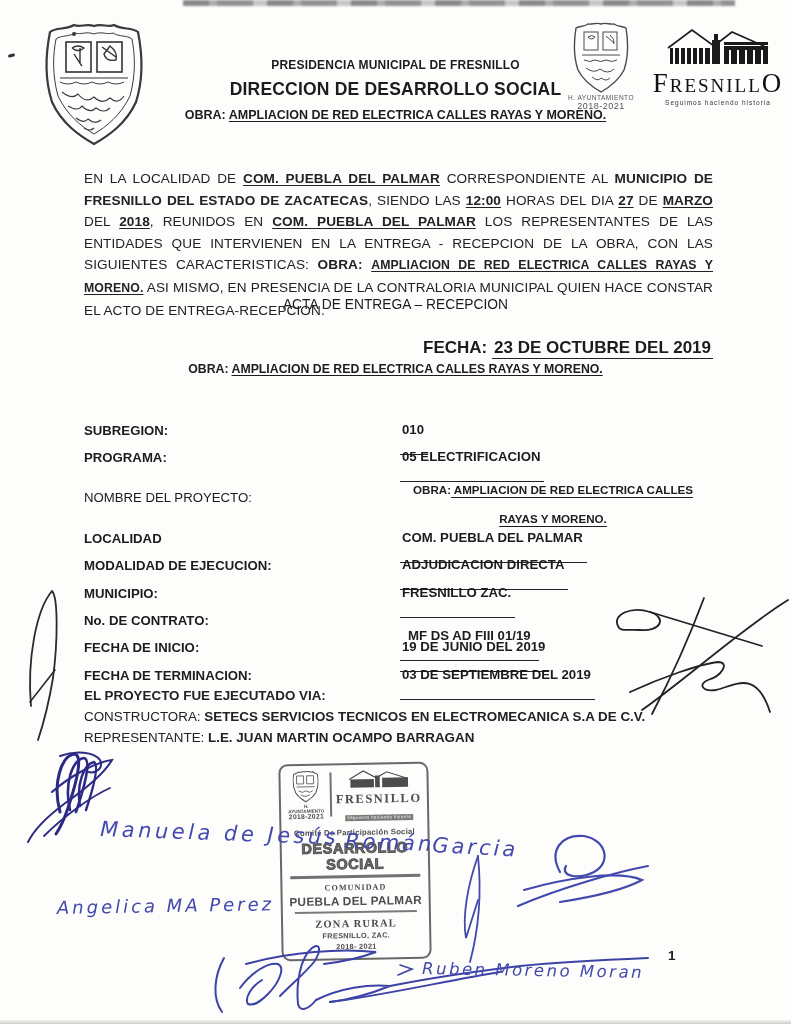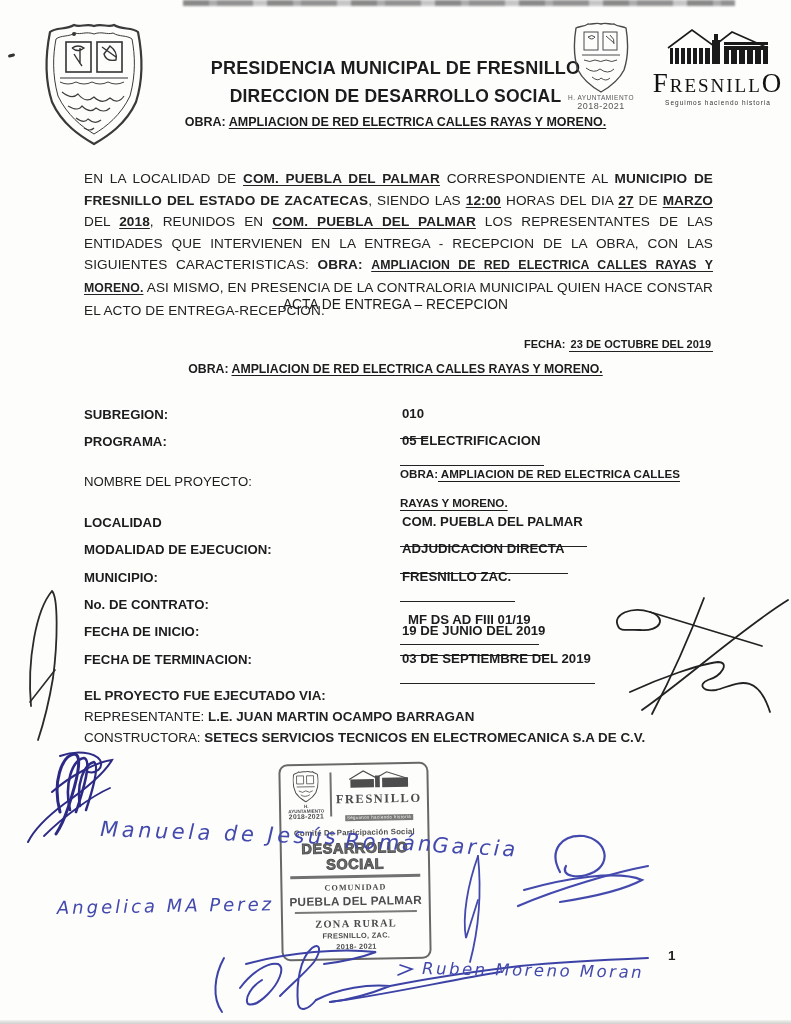--- a/index.html
+++ b/index.html
@@ -8,37 +8,37 @@
     font-family:"Liberation Sans",sans-serif;color:#1c1c1c;overflow:hidden;
     box-shadow:0 0 4px rgba(0,0,0,.25);
   }
   .abs{position:absolute;}
   
   .scan-band{left:183px;top:0;width:552px;height:6px;
     background:repeating-linear-gradient(90deg,#2b2b2b 0 26px,#6a6a6a 26px 34px,#3a3a3a 34px 70px,#9a9a9a 70px 84px);
     filter:blur(1.2px);opacity:.55;}
   .speck{background:#333;border-radius:2px;}
   .title-block{left:0;top:58px;width:791px;text-align:center;}
-  .title-l1{font-size:18px;font-weight:bold;letter-spacing:.2px;}
+  .title-l1{font-size:12px;font-weight:bold;letter-spacing:.2px;}
   .title-l2{font-size:17.5px;font-weight:bold;letter-spacing:.2px;margin-top:7px;}
   .title-obra{font-size:12.5px;font-weight:bold;margin-top:8px;}
   .u{text-decoration:underline;text-underline-offset:2px;}
   
   .intro{left:84px;top:168px;width:629px;font-size:13.6px;line-height:21.6px;
     text-align:justify;color:#222;letter-spacing:.1px;}
   .intro .b{font-weight:bold;}
   .intro .bu{font-weight:bold;text-decoration:underline;text-underline-offset:2px;}
   .intro .bus{font-weight:bold;text-decoration:underline;text-underline-offset:2px;font-size:12.3px;}
   
   .acta-title{left:0;top:297px;width:791px;text-align:center;font-size:13.8px;font-weight:normal;}
-  .fecha-line{left:84px;top:338px;width:629px;text-align:right;font-size:11px;font-weight:bold;}
+  .fecha-line{left:84px;top:338px;width:629px;text-align:right;font-size:17px;font-weight:bold;}
   .obra-line{left:0;top:362px;width:791px;text-align:center;font-size:12.3px;font-weight:bold;}
   .val-ul{border-bottom:1.6px solid #222;padding:0 2px 1px 2px;}
   
-  .fields{left:84px;top:402px;width:640px;}
+  .fields{left:84px;top:418px;width:640px;text-align:center;}
   .frow{position:relative;height:27.4px;}
   .frow .lbl{position:absolute;left:0;top:5px;font-size:13.2px;font-weight:bold;}
   .frow .val{position:absolute;left:316px;top:4px;font-size:13.2px;font-weight:bold;
     border-bottom:1.6px solid #222;padding:0 4px 17px 2px;}
   .frow-tall{position:relative;height:53px;}
   .frow-tall .lbl{position:absolute;left:0;top:17px;font-size:13.2px;font-weight:normal;}
   .frow-tall .valwrap{position:absolute;left:316px;top:2px;width:306px;font-size:11.6px;
     font-weight:bold;line-height:29px;}
   .frow-tall .valwrap .pfx{text-decoration:none;}
   .frow-tall .valwrap .vu{text-decoration:underline;text-underline-offset:3px;}
@@ -201,24 +201,24 @@
     </div>
     <div class="frow">
       <span class="lbl">FECHA DE TERMINACION:</span>
       <span class="val">03 DE SEPTIEMBRE DEL 2019</span>
     </div>
   </div>
 
   <div class="abs exec">
     <div class="b">EL PROYECTO FUE EJECUTADO VIA:</div>
     <div>
+      <span>CONSTRUCTORA: </span><span class="b">SETECS SERVICIOS TECNICOS EN ELECTROMECANICA S.A DE C.V.</span>
+    </div>
+    <div>
       <span>REPRESENTANTE: </span><span class="b">L.E. JUAN MARTIN OCAMPO BARRAGAN</span>
-    </div>
-    <div>
-      <span>CONSTRUCTORA: </span><span class="b">SETECS SERVICIOS TECNICOS EN ELECTROMECANICA S.A DE C.V.</span>
     </div>
   </div>
 
   <div class="abs stamp">
     <div class="stamp-head">
       <div class="stamp-shield-col">
         <svg width="26" height="32" viewBox="0 0 26 32">
           <path d="M13 1 C10 0 8 2 6 1 C4 3 2 2 1 4 C0 10 0 16 3 22 C6 27 10 29 13 31 C16 29 20 27 23 22 C26 16 26 10 25 4 C24 2 22 3 20 1 C18 2 16 0 13 1 Z" fill="none" stroke="#4d4d4d" stroke-width="1"></path>
           <rect x="4" y="5" width="7" height="8" fill="none" stroke="#4d4d4d" stroke-width=".8"></rect>
           <rect x="14" y="5" width="7" height="8" fill="none" stroke="#4d4d4d" stroke-width=".8"></rect>

